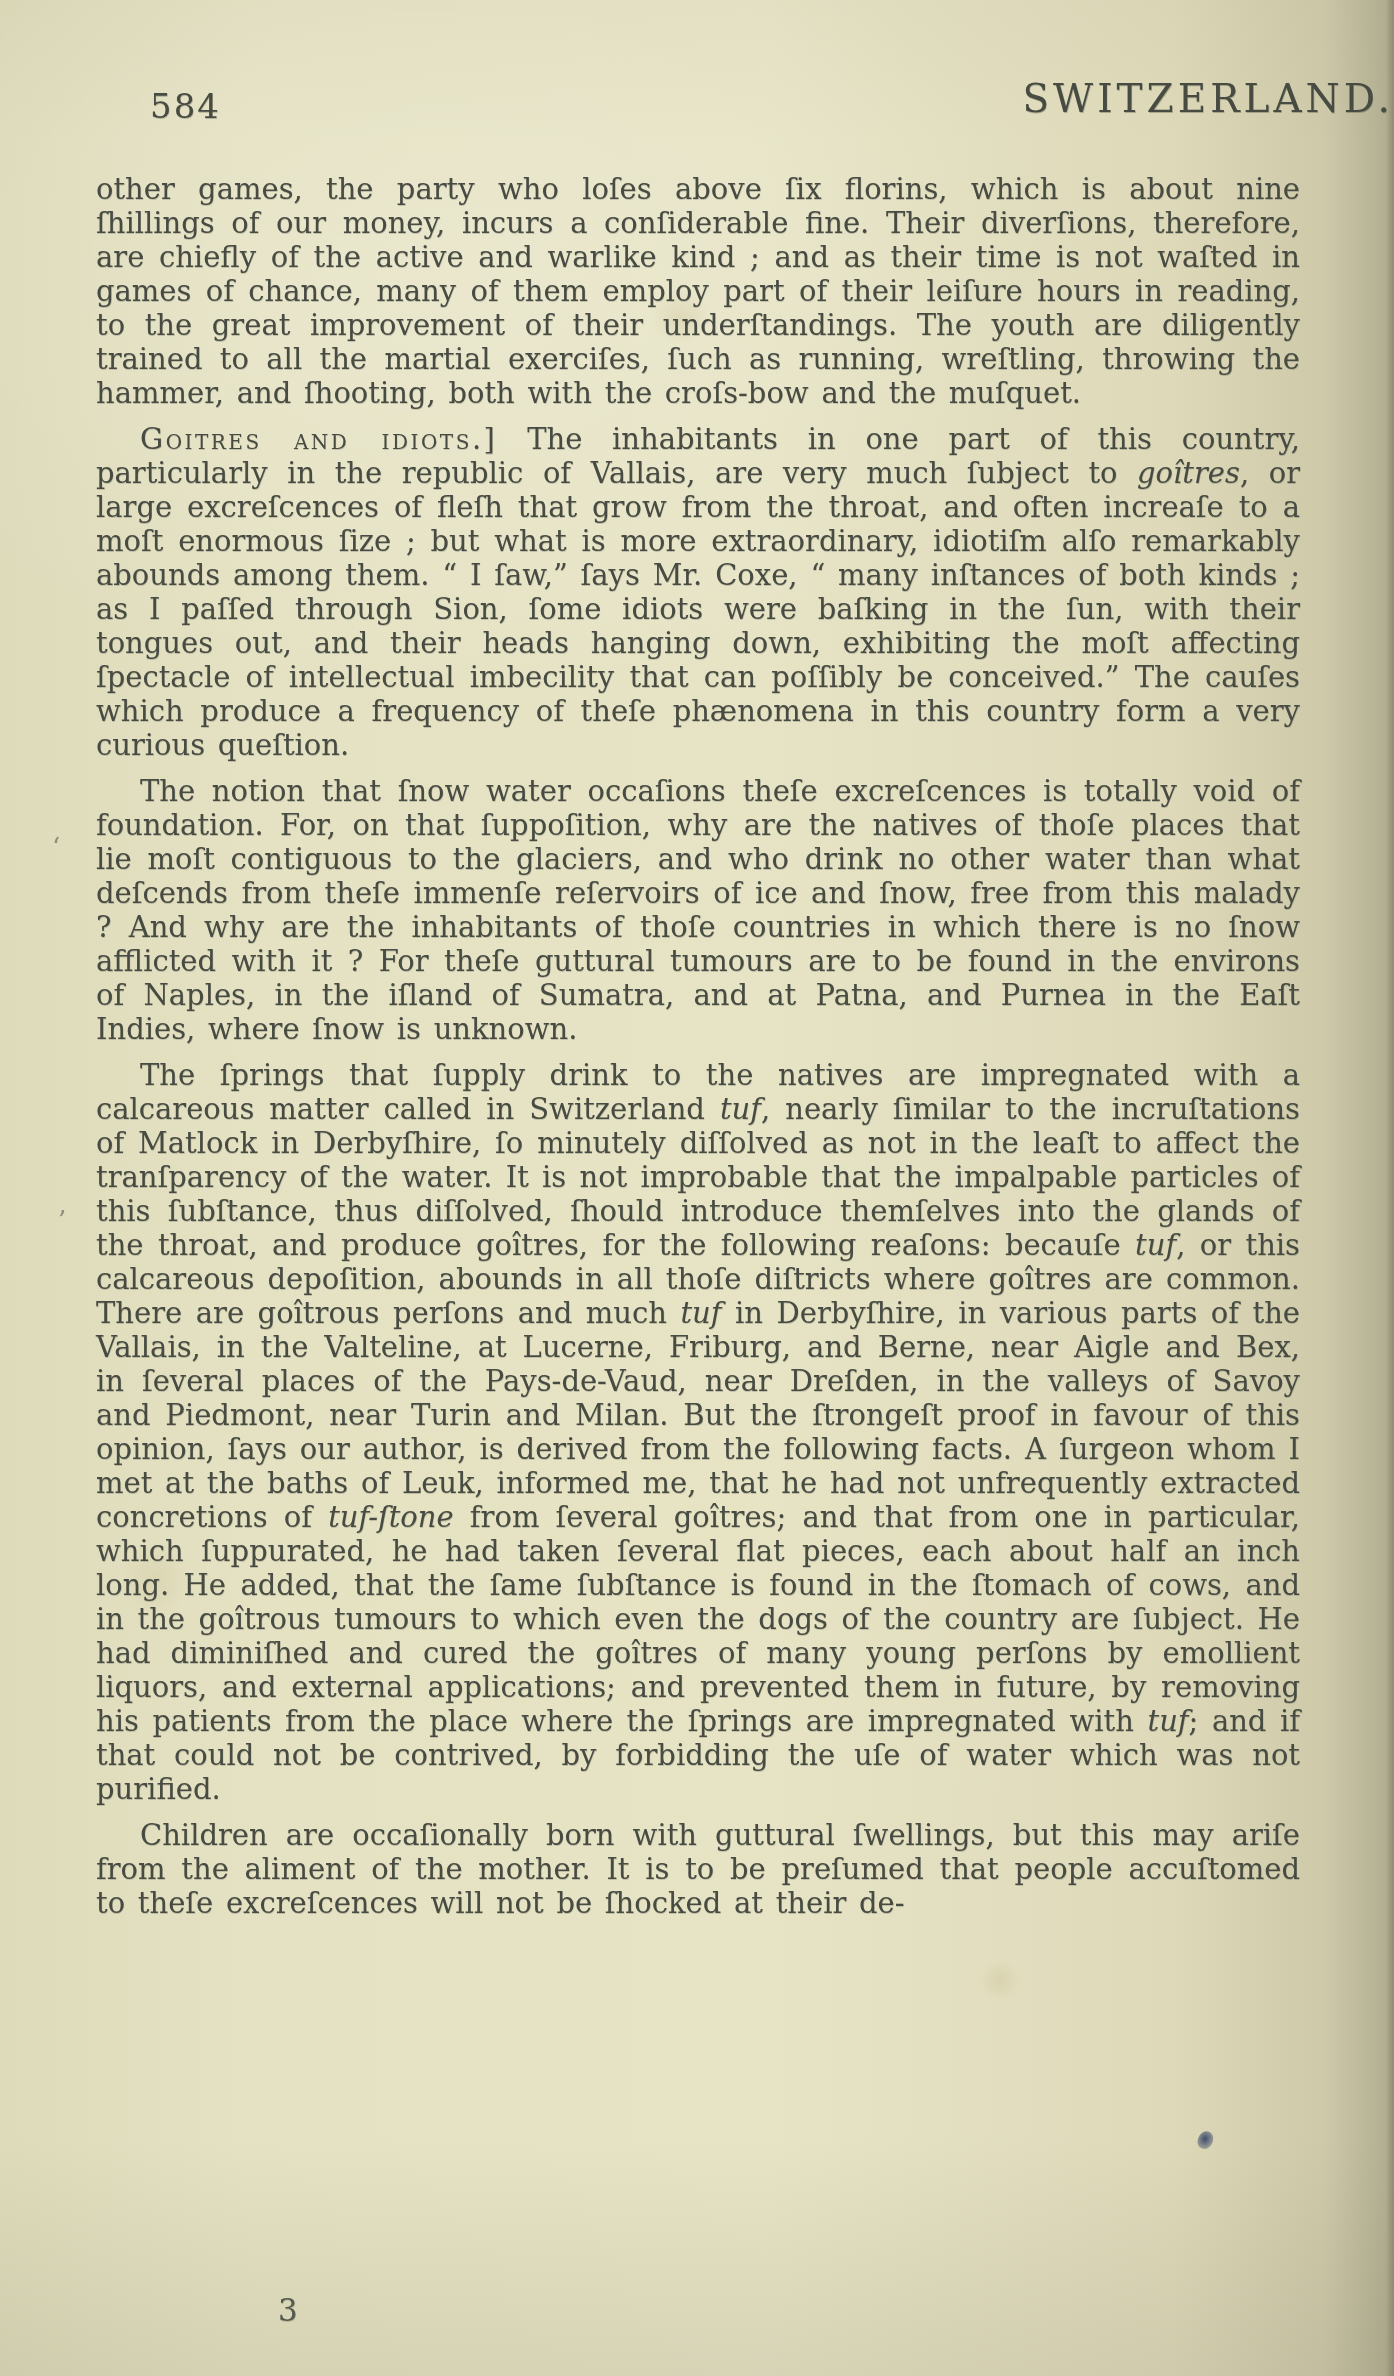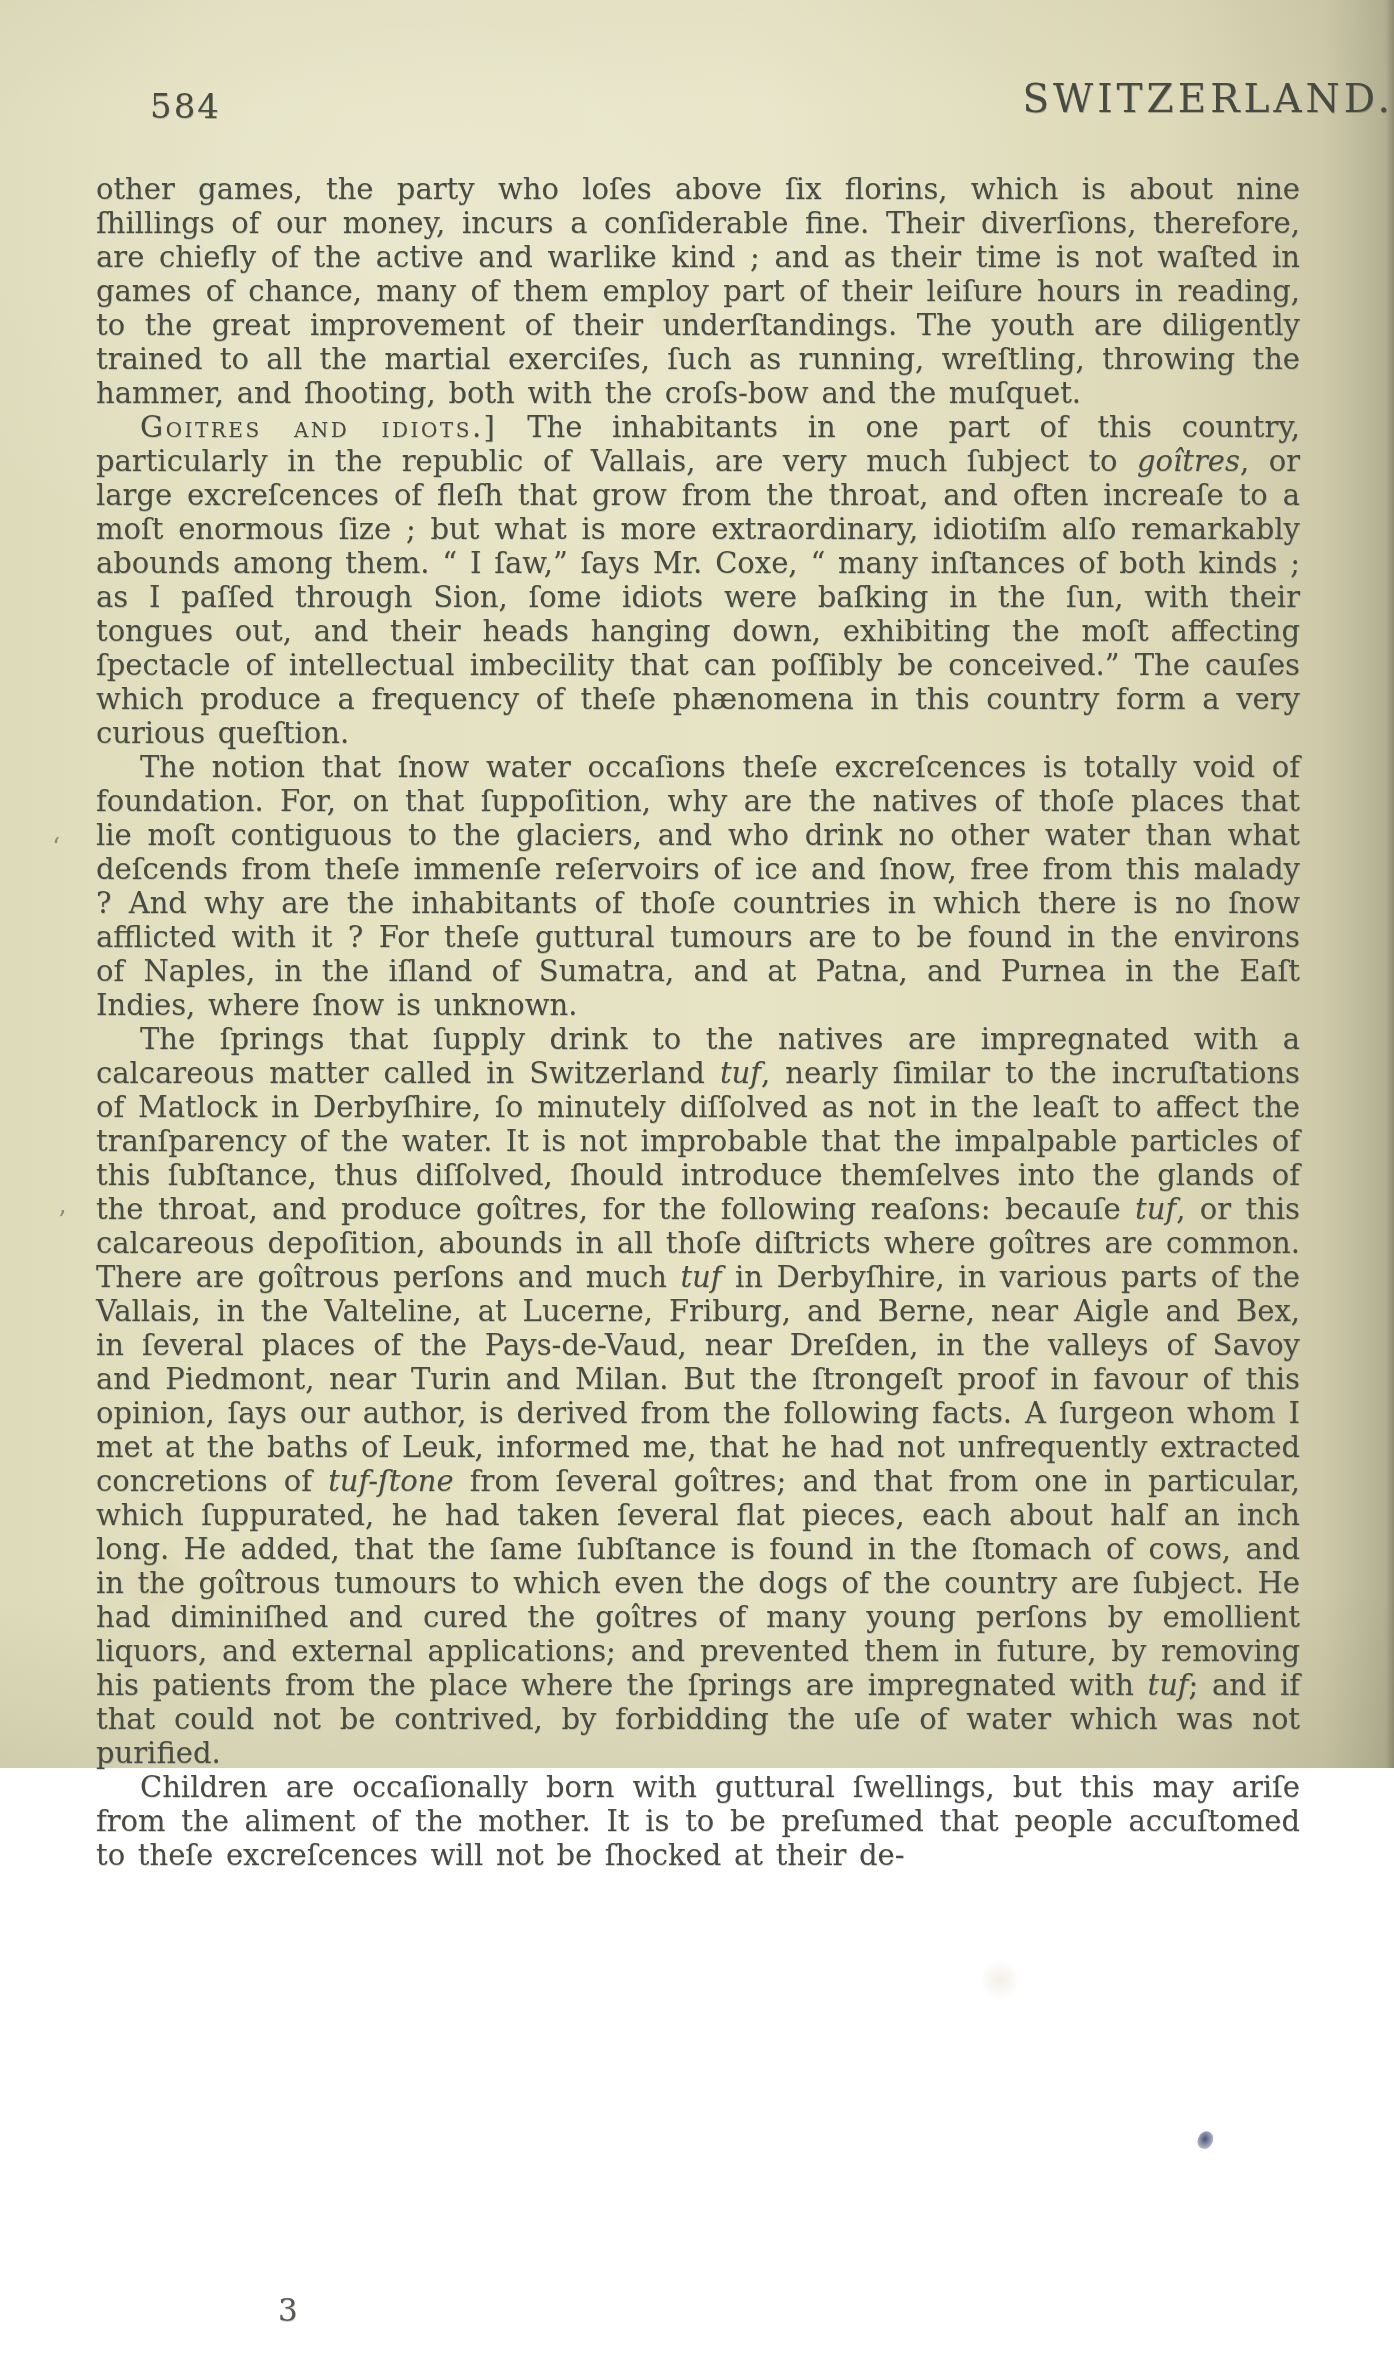--- a/index.html
+++ b/index.html
@@ -5,21 +5,21 @@
   html, body {
     margin: 0;
     padding: 0;
     width: 1394px;
     height: 2376px;
     overflow: hidden;
   }
   .page {
     position: relative;
     width: 1394px;
-    height: 1768px;
+    height: 2376px;
     background:
       radial-gradient(ellipse 900px 600px at 32% 12%, rgba(255,255,255,0.16), rgba(255,255,255,0) 70%),
       radial-gradient(ellipse 700px 500px at 50% 65%, rgba(230,226,190,0.25), rgba(230,226,190,0) 75%),
       linear-gradient(180deg, rgba(140,135,105,0.05) 0%, rgba(140,135,105,0) 6%, rgba(140,135,105,0) 90%, rgba(120,115,88,0.14) 100%),
       linear-gradient(90deg, #dedbbb 0%, #e5e2c3 18%, #e7e4c6 55%, #ddd9b9 84%, #cdc9a9 95%, #b3af92 99.4%, #8f8b72 100%),
       #e2dfbf;
     font-family: "DejaVu Serif", "Liberation Serif", serif;
     color: #474b42;
   }
   .stain {
@@ -59,21 +59,21 @@
     width: 1204px;
   }
   .para {
     margin: 0;
     text-align: justify;
     font-size: 29px;
     line-height: 34px;
     word-spacing: 3.5px;
     text-shadow: 0.4px 0.6px 0 rgba(55,58,48,0.22);
   }
-  .para.indent { text-indent: 44px; }
+  .para.indent { text-indent: 44px; margin-top: 12px; }
   .italic { font-style: italic; }
   .smallcaps {
     font-variant: small-caps;
     letter-spacing: 2.5px;
   }
   .signature-mark {
     position: absolute;
     left: 278px;
     top: 2292px;
     font-size: 31px;

